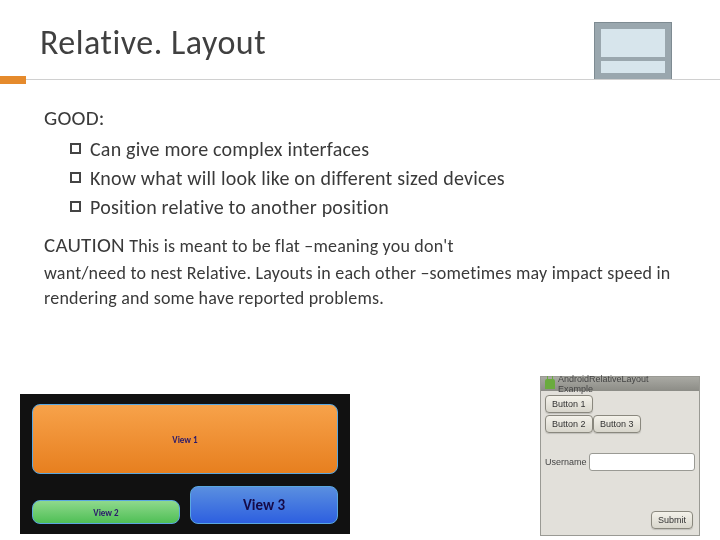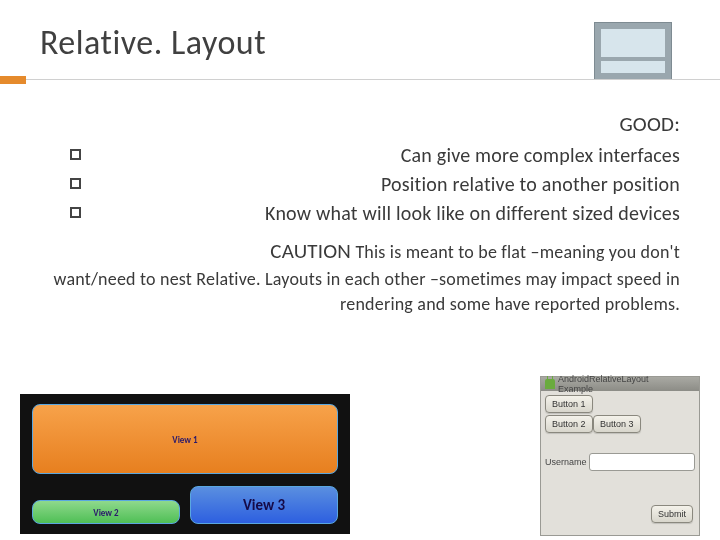--- a/index.html
+++ b/index.html
@@ -55,27 +55,26 @@
     left: 0;
     top: 76px;
   }
   .sep {
     position: absolute;
     left: 26px; right: 0; top: 79px;
     height: 1px;
     background: #d0d0d0;
   }
   .body {
-    margin-top: 30px;
+    margin-top: 24px;
     font-size: 20px;
     line-height: 1.35;
     color: #3a3a3a;
     padding-left: 4px;
     letter-spacing: 0.2px;
-    text-align: right;
   }
   .good-label { font-size: 21px; margin-bottom: 4px; }
   .bullets { list-style: none; margin-left: 26px; margin-bottom: 10px; }
   .bullets li { position: relative; padding-left: 20px; margin-bottom: 2px; font-size: 20px; }
   .bullets li::before {
     content: "";
     position: absolute;
     left: 0; top: 7px;
     width: 11px; height: 11px;
     background: #444;
@@ -175,21 +174,21 @@
   .b3 { position: absolute; top: 24px; left: 52px; }
   .uname-row {
     position: absolute; top: 62px; left: 4px; right: 4px;
     display: flex; gap: 2px; align-items: center;
   }
   .uname-lbl { font-size: 9px; color: #444; }
   .uname-input {
     flex: 1; height: 18px; background: #fff; border: 1px solid #9a9a94;
     border-radius: 3px;
   }
-  .submit { position: absolute; bottom: 12px; right: 6px; }
+  .submit { position: absolute; bottom: 6px; right: 6px; }
 </style>
 </head>
 <body>
 
 <div class="slide">
 
   <div class="title-row">
     <div class="title">Relative. Layout</div>
     <div class="monitor-icon">
       <div class="monitor-gap"></div>
@@ -198,22 +197,22 @@
     </div>
   </div>
 
   <div class="accent-bar"></div>
   <div class="sep"></div>
 
   <div class="body">
     <div class="good-label">GOOD:</div>
     <ul class="bullets">
       <li>Can give more complex interfaces</li>
+      <li>Know what will look like on different sized devices</li>
       <li>Position relative to another position</li>
-      <li>Know what will look like on different sized devices</li>
     </ul>
     <div class="caution-block">
       <span class="caution-label">CAUTION</span><span class="caution-small"> This is meant to be flat –meaning you don't </span><br>
       <span class="caution-small">want/need to nest Relative. Layouts in each other –sometimes may impact speed in rendering and some have reported problems.</span>
     </div>
   </div>
 
   <div class="figures">
     <div class="layout-preview">
       <div class="view1">View 1</div>

